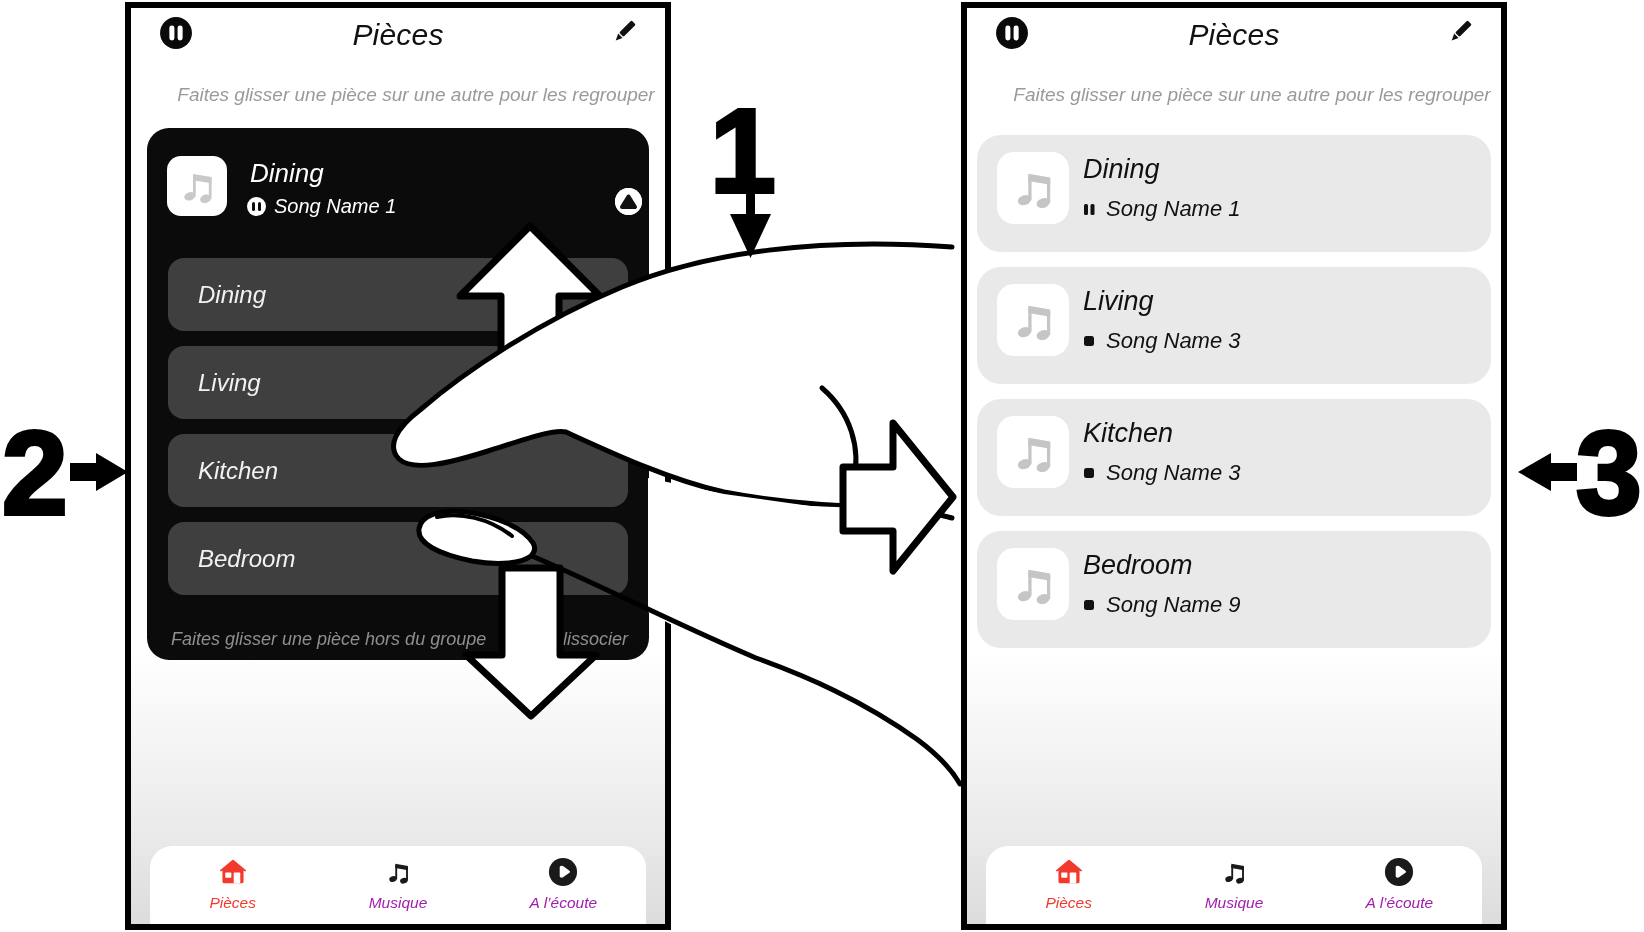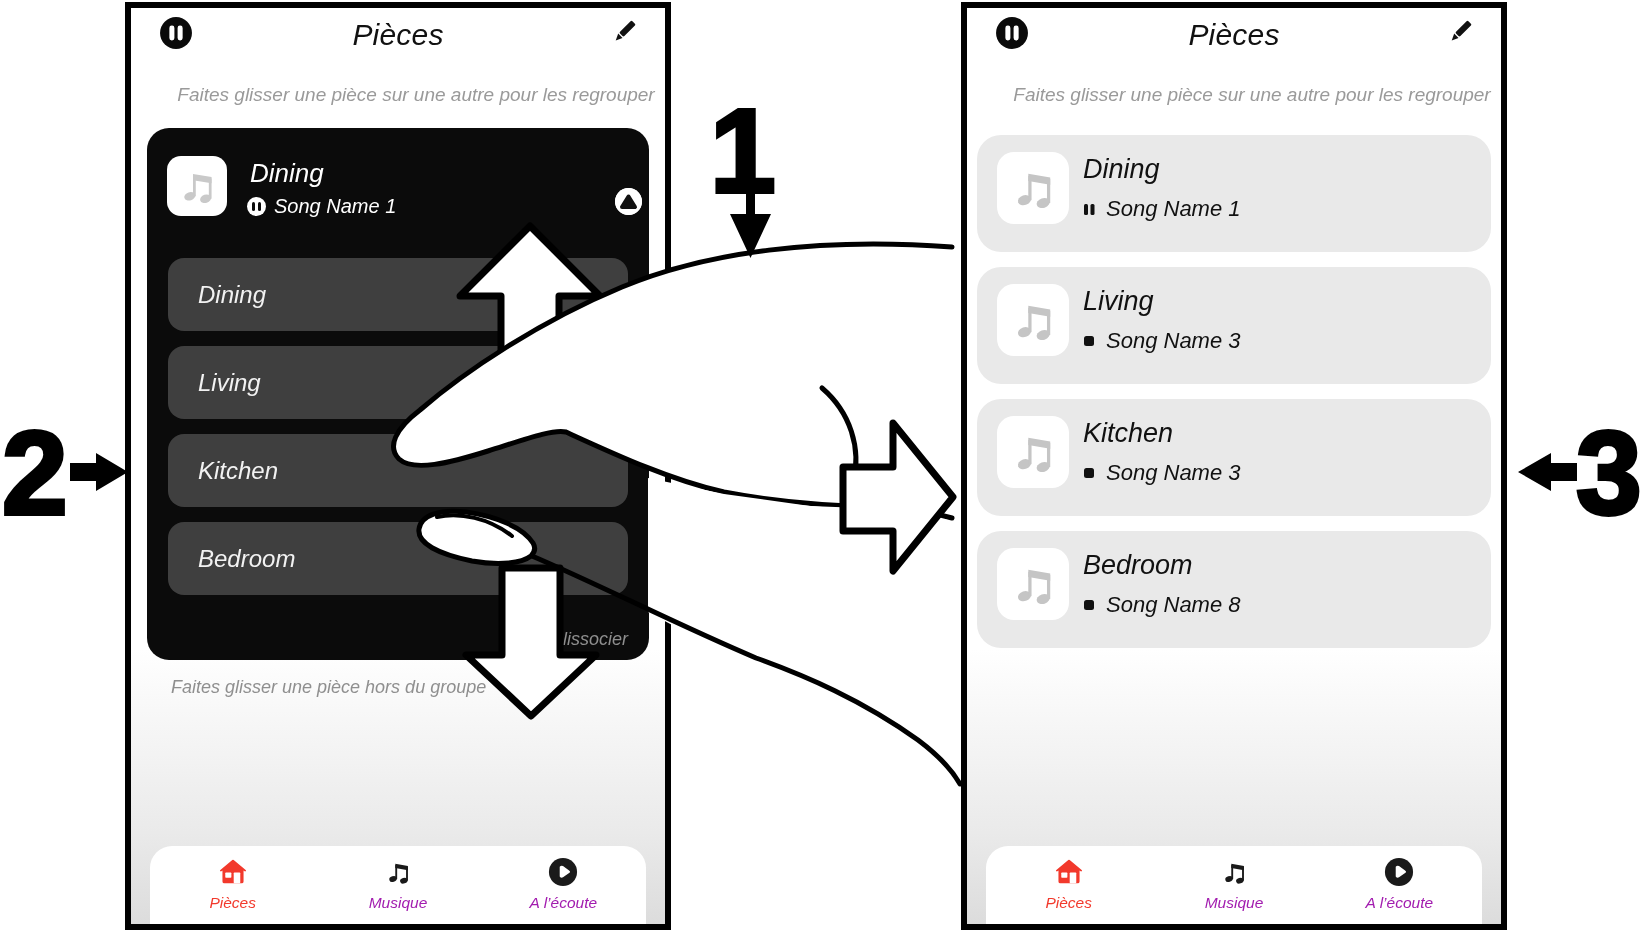--- a/index.html
+++ b/index.html
@@ -35,21 +35,21 @@
   .gc-songrow{position:absolute;left:100px;top:67px;display:flex;align-items:center;gap:8px;
     font-size:20px;color:#fff;}
   .gc-pause{width:19px;height:19px;border-radius:50%;background:#fff;position:relative;flex:0 0 auto;}
   .gc-pause::before{content:"";position:absolute;left:5px;top:5px;width:3px;height:9px;
     background:#0b0b0b;border-radius:1.5px;box-shadow:6px 0 0 #0b0b0b;}
   .gc-eject{position:absolute;right:7px;top:60px;width:27px;height:27px;border-radius:50%;background:#fff;}
   .g-row{position:absolute;left:21px;width:460px;height:73px;border-radius:16px;
     background:#3f3f3f;color:#f2f2f2;font-size:24px;line-height:73px;padding-left:30px;box-sizing:border-box;}
   .g-row1{top:130px;} .g-row2{top:218px;} .g-row3{top:306px;} .g-row4{top:394px;}
   .gc-hint{position:absolute;top:501px;font-size:18px;color:#8f8f8f;white-space:nowrap;}
-  .gc-hintL{left:24px;margin-top:48px;} .gc-hintR{left:416px;}
+  .gc-hintL{left:24px;} .gc-hintR{left:416px;}
 
   
   .r-card{position:absolute;left:10px;right:10px;height:117px;border-radius:24px;background:#e9e9e9;}
   .r-card1{top:127px;} .r-card2{top:259px;} .r-card3{top:391px;} .r-card4{top:523px;}
   .rc-icon{position:absolute;left:20px;top:17px;width:72px;height:72px;background:#fff;
     border-radius:17px;display:flex;align-items:center;justify-content:center;color:#c5c5c5;}
   .rc-name{position:absolute;left:106px;top:19px;font-size:27px;color:#111;}
   .rc-songrow{position:absolute;left:106px;top:61px;display:flex;align-items:center;gap:10px;
     font-size:22px;color:#111;}
   .mini{display:inline-block;position:relative;width:13px;height:13px;flex:0 0 auto;}
@@ -226,21 +226,21 @@
   </div>
   <div class="r-card r-card4">
     <div class="rc-icon">
       <svg width="52" height="52" viewBox="0 0 64 64">
           <use href="#sym-note"></use>
         </svg>
     </div>
     <div class="rc-name">Bedroom</div>
     <div class="rc-songrow">
       <span class="mini" data-state="stopped"></span>
-      <span>Song Name 8</span>
+      <span>Song Name 9</span>
     </div>
   </div>
 
   <div class="nav">
     <div class="nav-item active">
       <svg class="nic" viewBox="0 0 64 64">
           <use href="#sym-house"></use>
         </svg>
       <span>Pièces</span>
     </div>

